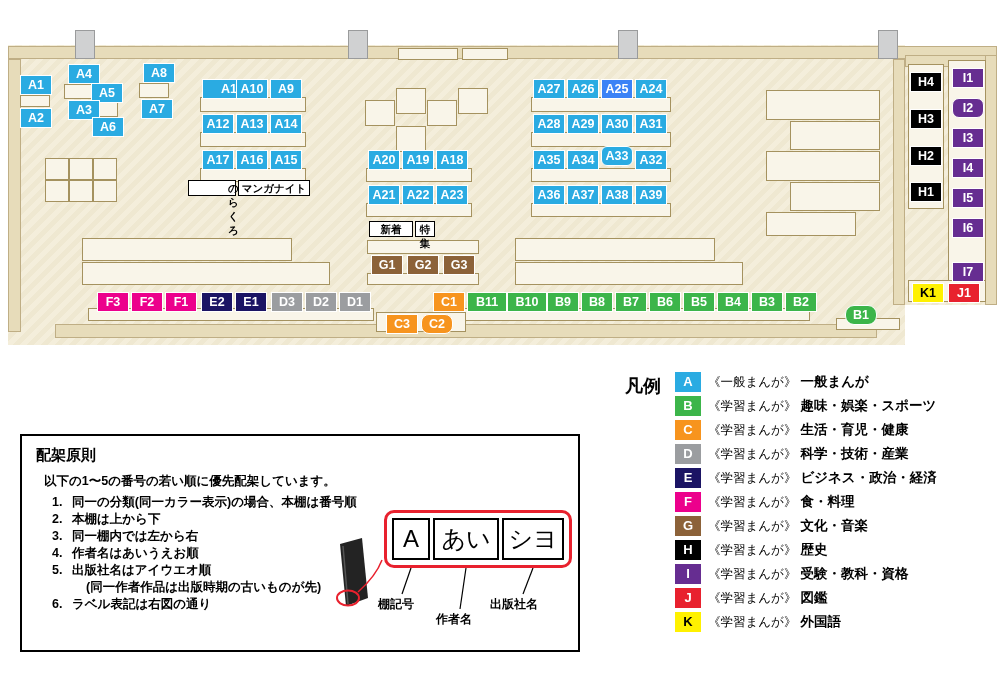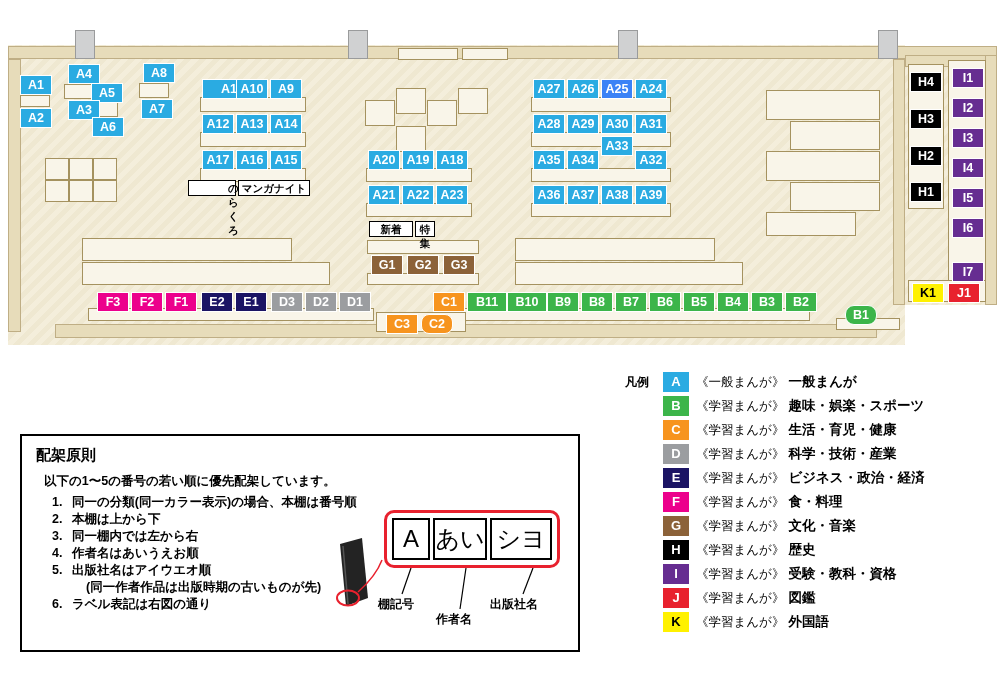--- a/index.html
+++ b/index.html
@@ -14,21 +14,21 @@
   .wall{position:absolute;background:#e7dcba;border:1px solid #bfae85;box-sizing:border-box;}
   .pillar{position:absolute;background:#d0d1d2;border:1px solid #9a9b9c;box-sizing:border-box;}
   .shelf{position:absolute;background:#f9f5e9;border:1px solid #a5925f;box-sizing:border-box;}
   .shelf-label{position:absolute;width:30px;height:18px;line-height:18px;text-align:center;
     font-size:12.5px;font-weight:bold;color:#fff;border:1px solid #fff;}
   .sign-box{position:absolute;height:16px;line-height:14px;background:#fff;border:1px solid #000;
     box-sizing:border-box;font-size:10.5px;font-weight:bold;text-align:center;color:#000;}
 
   
   .legend{position:absolute;left:625px;top:372px;display:flex;gap:14px;}
-  .legend-title{font-size:12px;font-weight:bold;padding-top:2px;}
+  .legend-title{font-size:18px;font-weight:bold;padding-top:2px;}
   .legend-rows{display:flex;flex-direction:column;gap:4px;}
   .legend-row{display:flex;align-items:center;gap:7px;height:20px;}
   .legend-swatch{flex:0 0 26px;width:26px;height:20px;text-align:center;line-height:20px;
     color:#fff;font-weight:bold;font-size:13px;}
   .legend-type{font-size:12.5px;white-space:nowrap;}
   .legend-name{font-size:13.5px;font-weight:bold;white-space:nowrap;margin-left:-3px;}
 
   
   .principles{position:absolute;left:20px;top:434px;width:560px;height:218px;
     border:2px solid #000;background:#fff;box-sizing:border-box;}
@@ -36,21 +36,21 @@
   .p-intro{position:absolute;left:22px;top:37px;font-size:12.5px;font-weight:bold;}
   #rules-list{position:absolute;left:30px;top:59px;display:flex;flex-direction:column;gap:3px;}
   .rule{display:flex;font-size:12.5px;font-weight:bold;line-height:14px;}
   .rule-num{width:20px;flex:0 0 20px;}
   .rule.indent{padding-left:14px;}
   .p-art{position:absolute;left:0;top:0;pointer-events:none;}
   .example-box{position:absolute;left:362px;top:74px;display:flex;gap:3px;padding:5px;
     border:3px solid #e8212e;border-radius:10px;background:#fff;}
   .ex-cell{box-sizing:border-box;border:2px solid #000;background:#fff;height:42px;
     line-height:38px;text-align:center;font-size:24px;}
-  .ex-shelf{width:38px;} .ex-author{width:54px;} .ex-pub{width:62px;}
+  .ex-shelf{width:38px;} .ex-author{width:66px;} .ex-pub{width:62px;}
   .anno{position:absolute;font-size:12px;font-weight:bold;}
   #anno-shelf{left:356px;top:160px;}
   #anno-author{left:414px;top:175px;}
   #anno-pub{left:468px;top:160px;}
 </style>
 </head>
 <body>
 
 <div class="canvas">
 
@@ -140,35 +140,35 @@
         <div class="shelf-label" style="left: 533px; top: 79px; background: rgb(42, 171, 226);">A27</div>
         <div class="shelf-label" style="left: 567px; top: 79px; background: rgb(42, 171, 226);">A26</div>
         <div class="shelf-label" style="left: 601px; top: 79px; background: #3b82f6;">A25</div>
         <div class="shelf-label" style="left: 635px; top: 79px; background: rgb(42, 171, 226);">A24</div>
         <div class="shelf-label" style="left: 533px; top: 114px; background: rgb(42, 171, 226);">A28</div>
         <div class="shelf-label" style="left: 567px; top: 114px; background: rgb(42, 171, 226);">A29</div>
         <div class="shelf-label" style="left: 601px; top: 114px; background: rgb(42, 171, 226);">A30</div>
         <div class="shelf-label" style="left: 635px; top: 114px; background: rgb(42, 171, 226);">A31</div>
         <div class="shelf-label" style="left: 533px; top: 150px; background: rgb(42, 171, 226);">A35</div>
         <div class="shelf-label" style="left: 567px; top: 150px; background: rgb(42, 171, 226);">A34</div>
-        <div class="shelf-label" style="left: 601px; top: 136px; background: rgb(42, 171, 226);">A33</div>
+        <div class="shelf-label" style="left: 601px; top: 146px; background: rgb(42, 171, 226); border-radius: 6px;">A33</div>
         <div class="shelf-label" style="left: 635px; top: 150px; background: rgb(42, 171, 226);">A32</div>
         <div class="shelf-label" style="left: 533px; top: 185px; background: rgb(42, 171, 226);">A36</div>
         <div class="shelf-label" style="left: 567px; top: 185px; background: rgb(42, 171, 226);">A37</div>
         <div class="shelf-label" style="left: 601px; top: 185px; background: rgb(42, 171, 226);">A38</div>
         <div class="shelf-label" style="left: 635px; top: 185px; background: rgb(42, 171, 226);">A39</div>
         <div class="shelf-label" style="left: 371px; top: 255px; background: rgb(140, 98, 57);">G1</div>
         <div class="shelf-label" style="left: 407px; top: 255px; background: rgb(140, 98, 57);">G2</div>
         <div class="shelf-label" style="left: 443px; top: 255px; background: rgb(140, 98, 57);">G3</div>
         <div class="shelf-label" style="left: 910px; top: 72px; background: rgb(0, 0, 0);">H4</div>
         <div class="shelf-label" style="left: 910px; top: 109px; background: rgb(0, 0, 0);">H3</div>
         <div class="shelf-label" style="left: 910px; top: 146px; background: rgb(0, 0, 0);">H2</div>
         <div class="shelf-label" style="left: 910px; top: 182px; background: rgb(0, 0, 0);">H1</div>
         <div class="shelf-label" style="left: 952px; top: 68px; background: rgb(102, 45, 145);">I1</div>
-        <div class="shelf-label" style="left: 952px; top: 98px; background: rgb(102, 45, 145);">I2</div>
+        <div class="shelf-label" style="left: 952px; top: 98px; background: rgb(102, 45, 145); border-radius: 7px;">I2</div>
         <div class="shelf-label" style="left: 952px; top: 128px; background: rgb(102, 45, 145);">I3</div>
         <div class="shelf-label" style="left: 952px; top: 158px; background: rgb(102, 45, 145);">I4</div>
         <div class="shelf-label" style="left: 952px; top: 188px; background: rgb(102, 45, 145);">I5</div>
         <div class="shelf-label" style="left: 952px; top: 218px; background: rgb(102, 45, 145);">I6</div>
         <div class="shelf-label" style="left: 952px; top: 262px; background: rgb(102, 45, 145);">I7</div>
         <div class="shelf-label" style="left: 912px; top: 283px; background: rgb(255, 241, 0); color: rgb(0, 0, 0);">K1</div>
         <div class="shelf-label" style="left: 948px; top: 283px; background: rgb(232, 33, 46);">J1</div>
         <div class="shelf-label" style="left: 97px; top: 292px; background: rgb(236, 0, 140);">F3</div>
         <div class="shelf-label" style="left: 131px; top: 292px; background: rgb(236, 0, 140);">F2</div>
         <div class="shelf-label" style="left: 165px; top: 292px; background: rgb(236, 0, 140);">F1</div>

